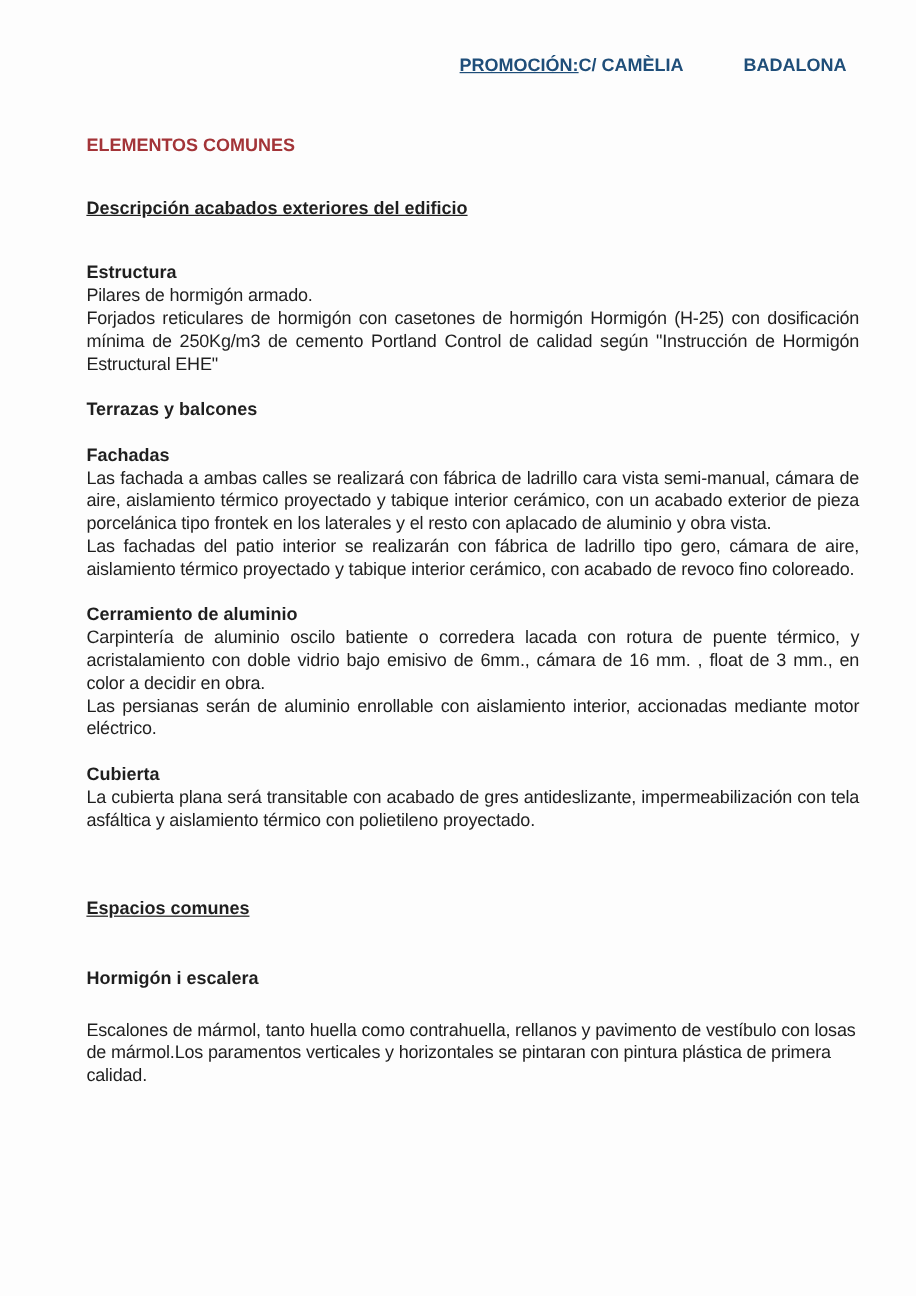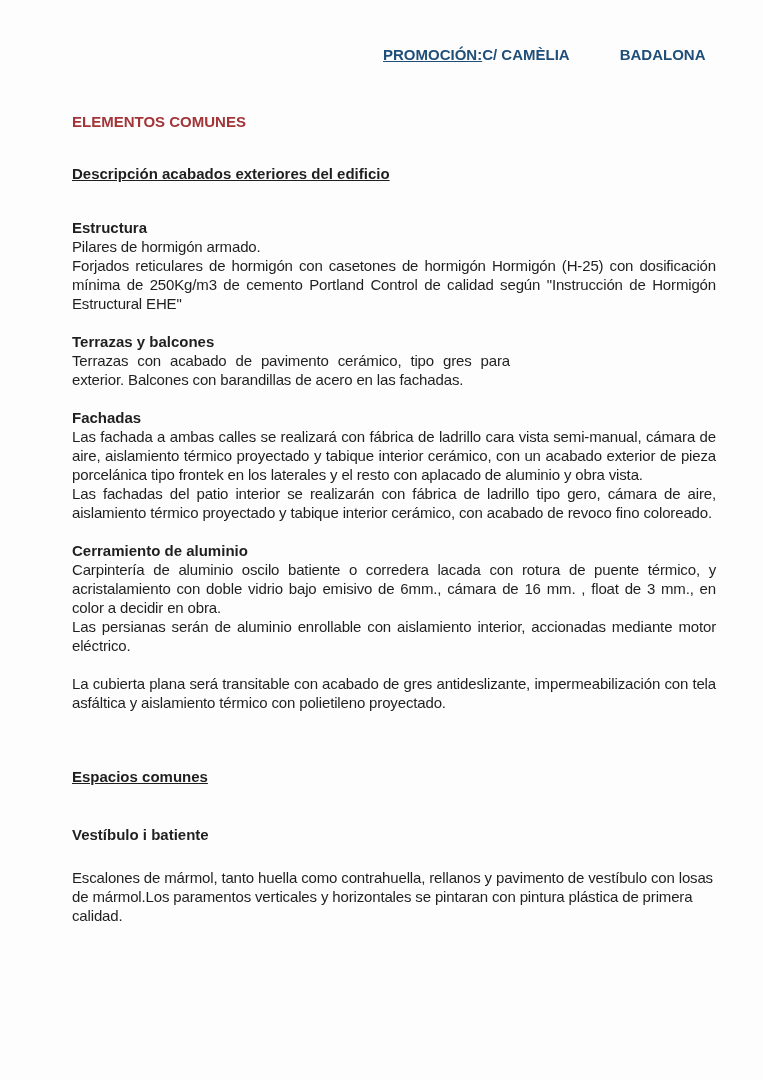--- a/index.html
+++ b/index.html
@@ -79,39 +79,39 @@
   <h2 class="subtitle exteriors">Descripción acabados exteriores del edificio</h2>
 
   <div class="section first">
     <h3>Estructura</h3>
     <p>Pilares de hormigón armado.</p>
     <p>Forjados reticulares de hormigón con casetones de hormigón Hormigón (H-25) con dosificación mínima de 250Kg/m3 de cemento Portland Control de calidad según "Instrucción de Hormigón Estructural EHE"</p>
   </div>
 
   <div class="section">
     <h3>Terrazas y balcones</h3>
-    <p class="narrow">Terrazas con acabado de pavimento cerámico, tipo gres para exterior. Balcones con barandillas de acero en las fachadas.</p>
   </div>
 
   <div class="section">
     <h3>Fachadas</h3>
     <p>Las fachada a ambas calles se realizará con fábrica de ladrillo cara vista semi-manual, cámara de aire, aislamiento térmico proyectado y tabique interior cerámico, con un acabado exterior de pieza porcelánica tipo frontek en los laterales y el resto con aplacado de aluminio y obra vista.</p>
     <p>Las fachadas del patio interior se realizarán con fábrica de ladrillo tipo gero, cámara de aire, aislamiento térmico proyectado y tabique interior cerámico, con acabado de revoco fino coloreado.</p>
   </div>
 
   <div class="section">
     <h3>Cerramiento de aluminio</h3>
     <p>Carpintería de aluminio oscilo batiente o corredera lacada con rotura de puente térmico, y acristalamiento con doble vidrio bajo emisivo de 6mm., cámara de 16 mm. , float de 3 mm., en color a decidir en obra.</p>
     <p>Las persianas serán de aluminio enrollable con aislamiento interior, accionadas mediante motor eléctrico.</p>
   </div>
 
   <div class="section">
+    <h3>Cubierta</h3>
     <p>La cubierta plana será transitable con acabado de gres antideslizante, impermeabilización con tela asfáltica y aislamiento térmico con polietileno  proyectado.</p>
   </div>
 
   <h2 class="subtitle commons">Espacios comunes</h2>
 
   <div class="section vestibulo">
-    <h3>Vestíbulo i batiente</h3>
+    <h3>Hormigón i escalera</h3>
     <p class="no-justify">Escalones de mármol, tanto huella como contrahuella, rellanos y pavimento de vestíbulo con losas de mármol.Los paramentos verticales y horizontales se pintaran con pintura plástica de primera calidad.</p>
   </div>
 
 </div>
 
 </body></html>

